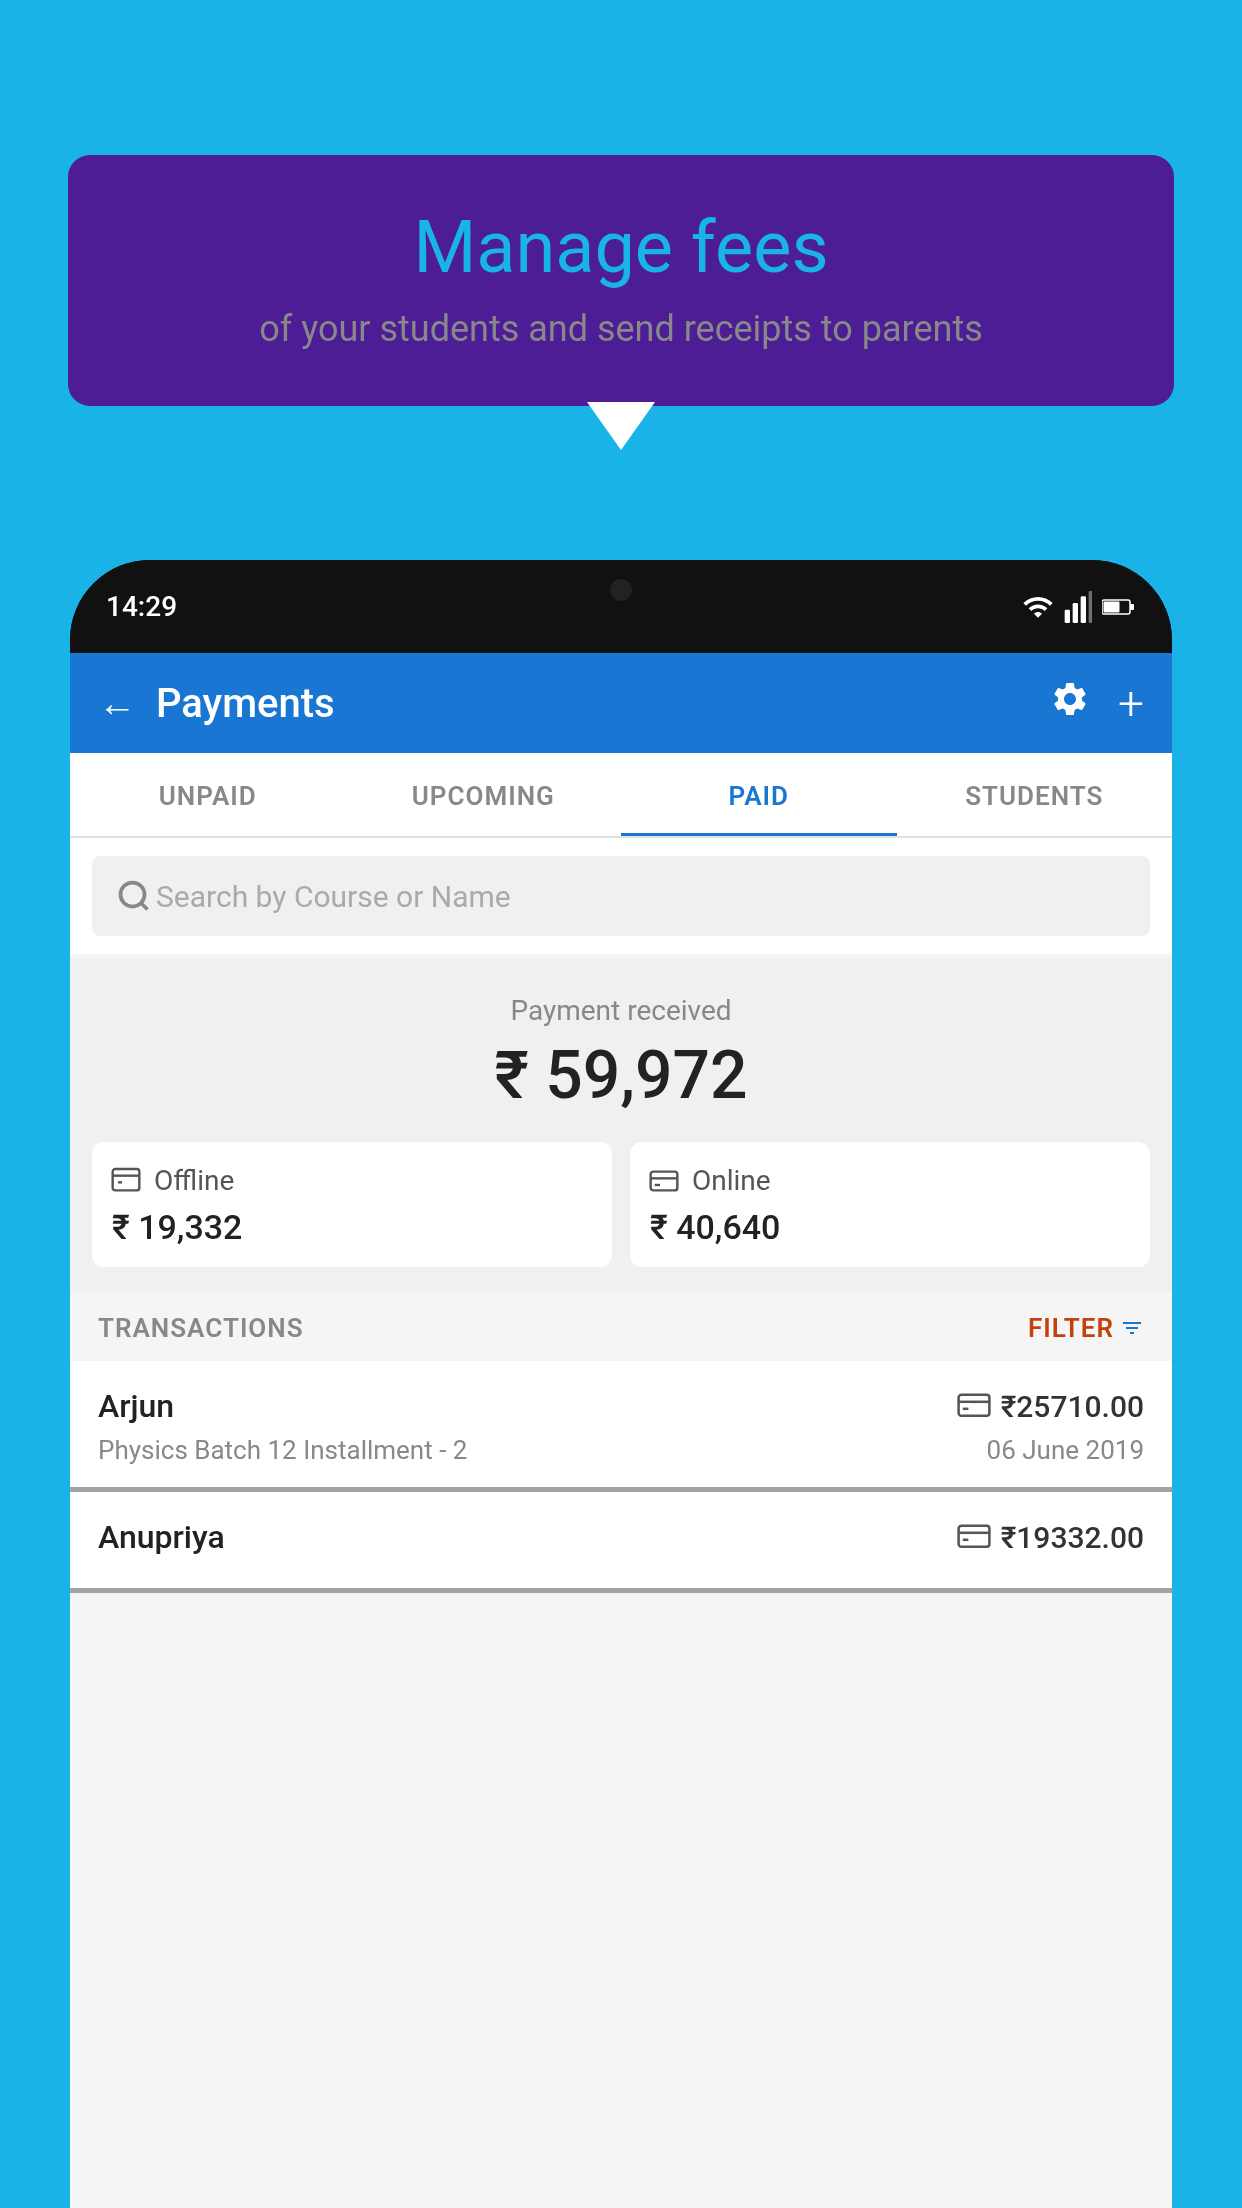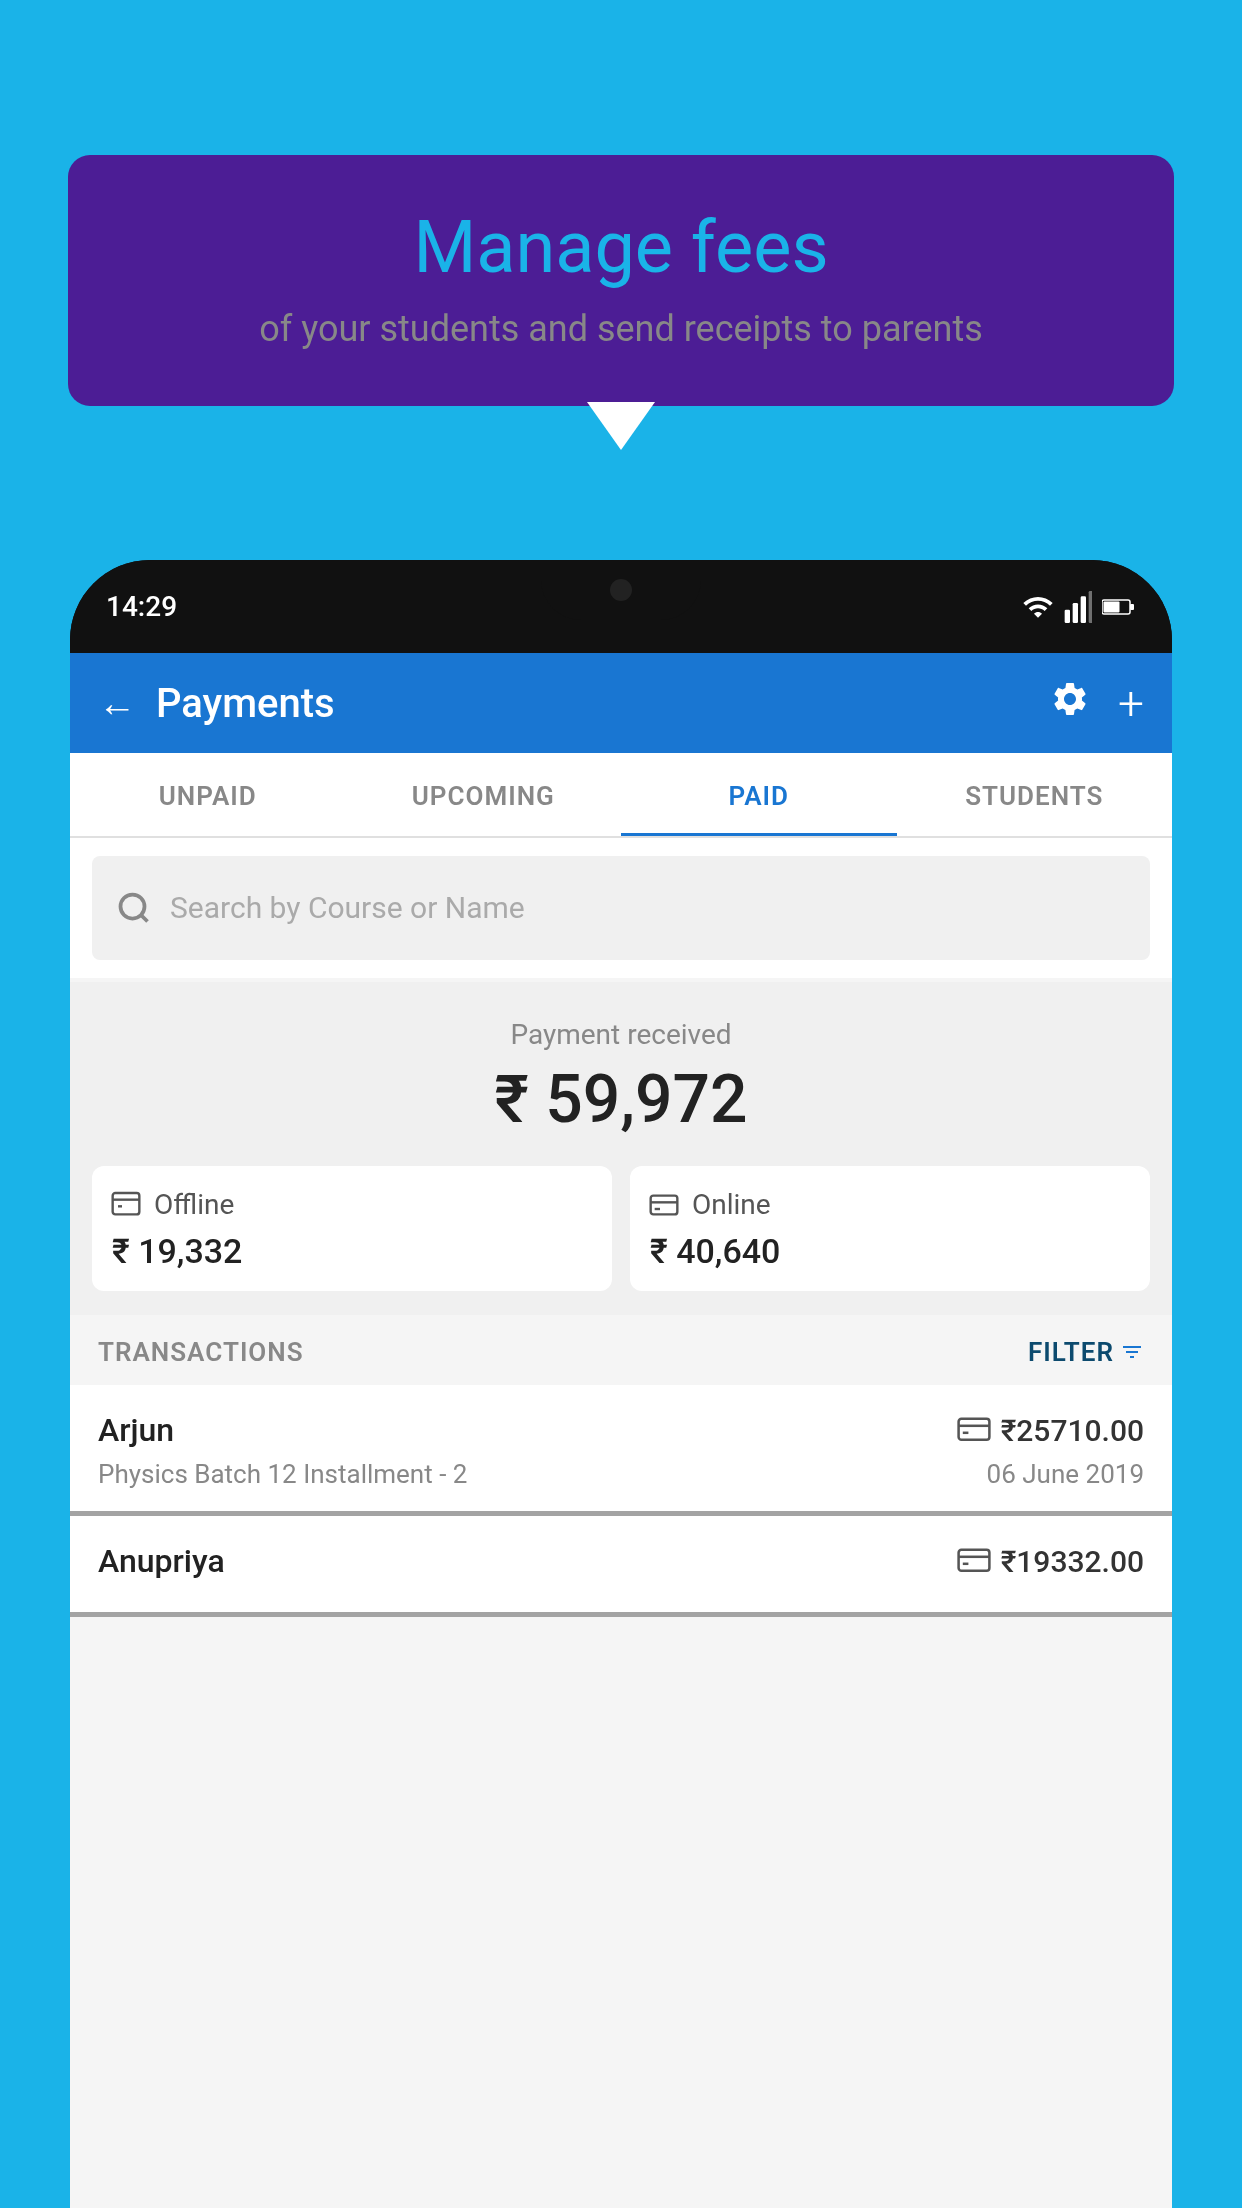--- a/index.html
+++ b/index.html
@@ -166,22 +166,23 @@
     
     .search-container {
       background: white;
       padding: 18px 22px;
       margin-bottom: 4px;
     }
     .search-input-wrap {
       background: #f0f0f0;
       border-radius: 8px;
       display: flex;
-      padding: 34px 24px;
-      gap: 18px;
+      align-items: center;
+      padding: 22px 24px;
+      gap: 4px;
     }
     .search-icon-svg {
       width: 36px;
       height: 36px;
       fill: none;
       stroke: #888;
       stroke-width: 3;
     }
     .search-placeholder {
       font-size: 30px;
@@ -245,21 +246,21 @@
       background: #f5f5f5;
     }
     .transactions-label {
       font-size: 26px;
       color: #888;
       font-weight: 600;
       letter-spacing: 1px;
     }
     .filter-label {
       font-size: 26px;
-      color: #0c4a6e;
+      color: #c2410c;
       font-weight: 600;
       letter-spacing: 1px;
     }
 
     
     .transaction-list {
       background: white;
     }
     .transaction-item {
       padding: 26px 28px 22px;

